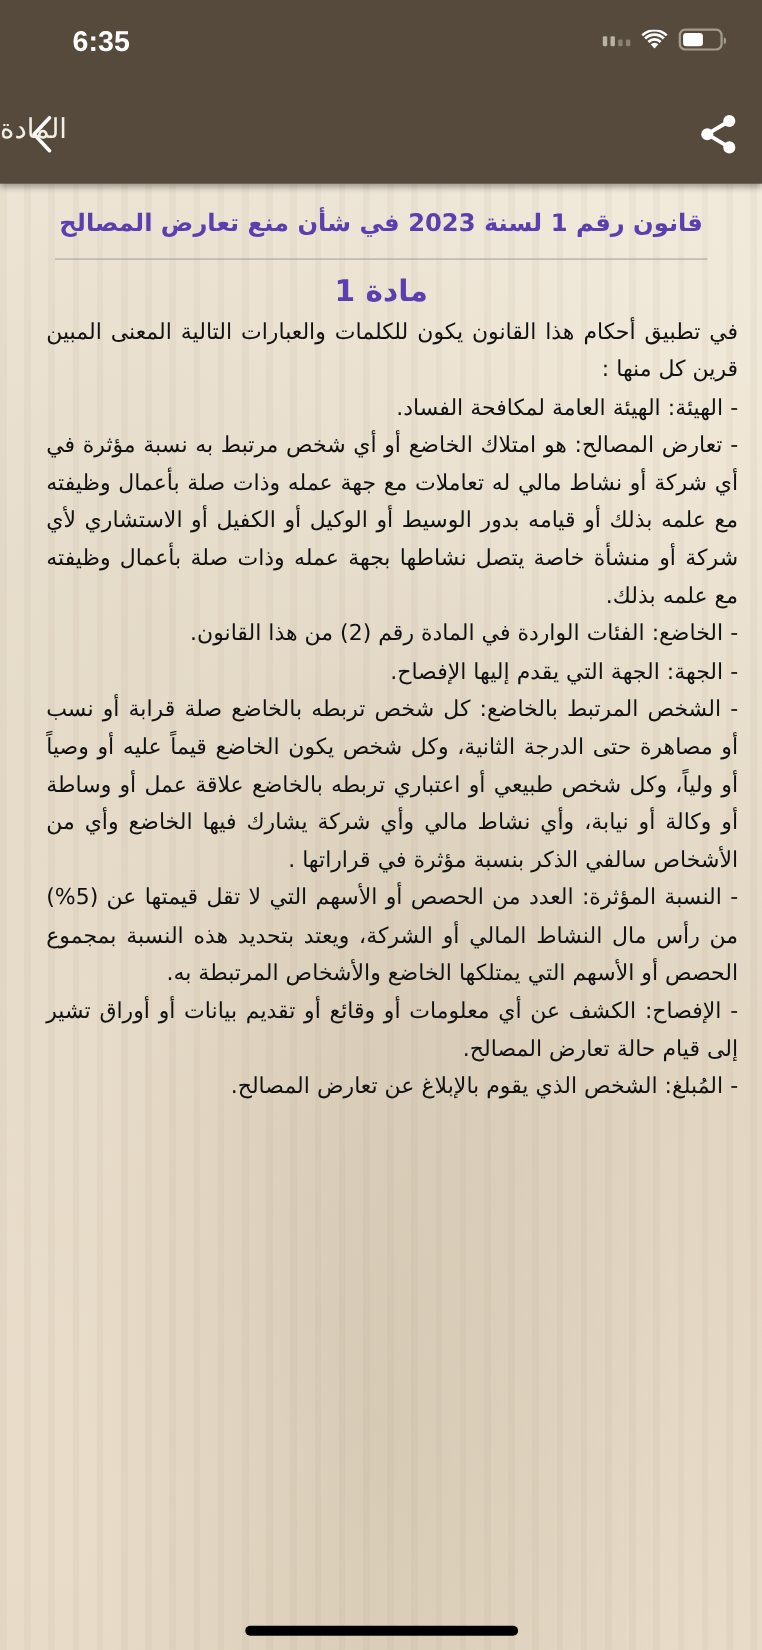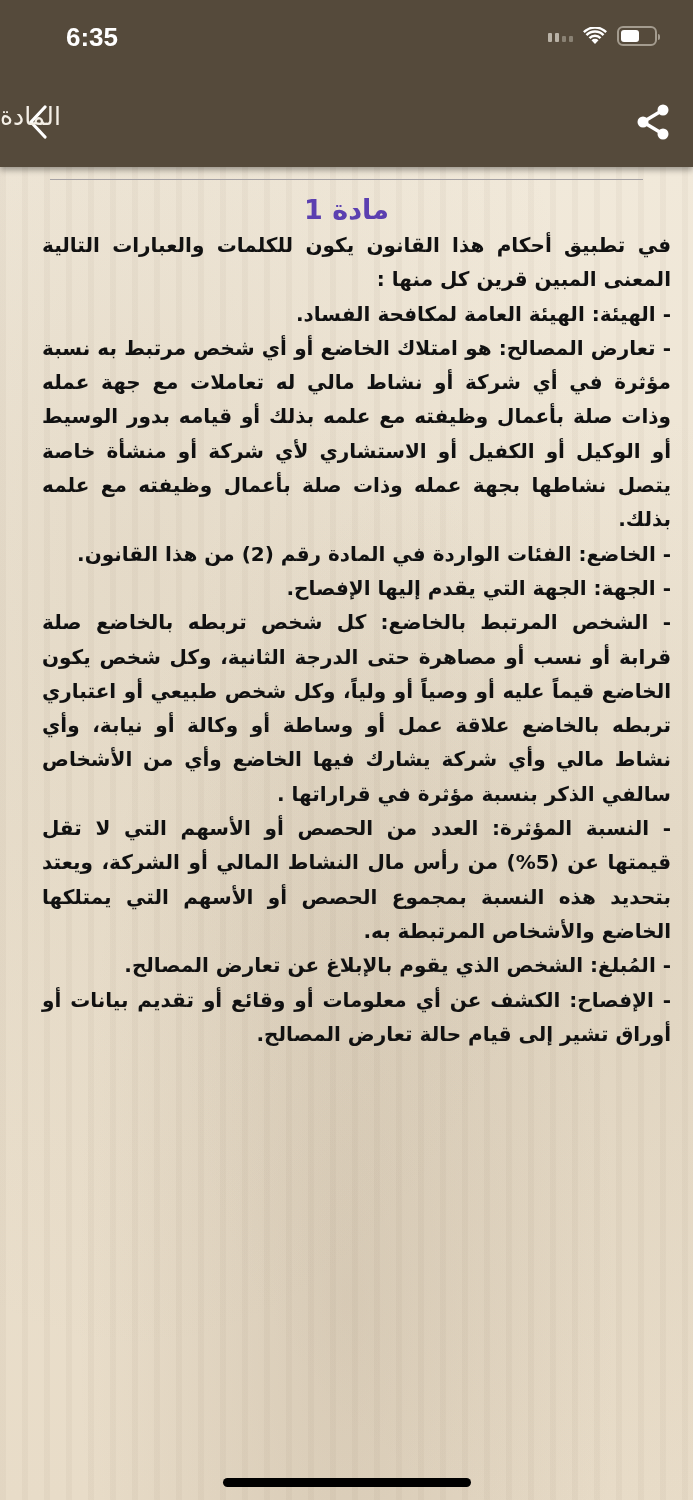--- a/index.html
+++ b/index.html
@@ -59,21 +59,21 @@
       text-align: center; color: #5b3fb0; font-weight: bold;
       font-size: 22px; margin-top: 18px; height: 38px; line-height: 38px;
     }
     .divider { margin: 12px 50px 0 50px; height: 1px; background: #a6a2a4; }
     .article-title {
       text-align: center; color: #5b3fb0; font-weight: bold;
       font-size: 27px; margin-top: 12px; line-height: 36px;
     }
     .article-body {
       padding: 0 22px 0 30px;
-      color: #111; font-weight: bold; font-size: 20px; line-height: 34.3px;
+      color: #111; font-weight: normal; font-size: 20px; line-height: 34.3px;
       text-align: justify;
       margin-left: 12px;
     }
     .article-body p { margin: 0; }
     .home-indicator {
       position: absolute; left: 223px; top: 1478px; width: 248px; height: 9px;
       background: #000; border-radius: 5px; z-index: 6;
     }
   </style>
 </head>
@@ -115,28 +115,29 @@
         <circle cx="7" cy="18" r="5.5" fill="#fff"></circle>
         <circle cx="27" cy="30" r="5.5" fill="#fff"></circle>
       </svg>
     </div>
   </div>
 </div>
 
 <div class="bg-art"></div>
 
 <div class="content">
+  <div class="law-title">قانون رقم 1 لسنة 2023 في شأن منع تعارض المصالح</div>
   <div class="divider"></div>
   <div class="article-title">مادة 1</div>
   <div class="article-body">
     <p>في تطبيق أحكام هذا القانون يكون للكلمات والعبارات التالية المعنى المبين قرين كل منها :</p>
     <p>- الهيئة: الهيئة العامة لمكافحة الفساد.</p>
     <p>- تعارض المصالح: هو امتلاك الخاضع أو أي شخص مرتبط به نسبة مؤثرة في أي شركة أو نشاط مالي له تعاملات مع جهة عمله وذات صلة بأعمال وظيفته مع علمه بذلك أو قيامه بدور الوسيط أو الوكيل أو الكفيل أو الاستشاري لأي شركة أو منشأة خاصة يتصل نشاطها بجهة عمله وذات صلة بأعمال وظيفته مع علمه بذلك.</p>
     <p>- الخاضع: الفئات الواردة في المادة رقم (2) من هذا القانون.</p>
     <p>- الجهة: الجهة التي يقدم إليها الإفصاح.</p>
     <p>- الشخص المرتبط بالخاضع: كل شخص تربطه بالخاضع صلة قرابة أو نسب أو مصاهرة حتى الدرجة الثانية، وكل شخص يكون الخاضع قيماً عليه أو وصياً أو ولياً، وكل شخص طبيعي أو اعتباري تربطه بالخاضع علاقة عمل أو وساطة أو وكالة أو نيابة، وأي نشاط مالي وأي شركة يشارك فيها الخاضع وأي من الأشخاص سالفي الذكر بنسبة مؤثرة في قراراتها .</p>
     <p>- النسبة المؤثرة: العدد من الحصص أو الأسهم التي لا تقل قيمتها عن (5%) من رأس مال النشاط المالي أو الشركة، ويعتد بتحديد هذه النسبة بمجموع الحصص أو الأسهم التي يمتلكها الخاضع والأشخاص المرتبطة به.</p>
+    <p>- الإفصاح: الكشف عن أي معلومات أو وقائع أو تقديم بيانات أو أوراق تشير إلى قيام حالة تعارض المصالح.</p>
     <p>- المُبلغ: الشخص الذي يقوم بالإبلاغ عن تعارض المصالح.</p>
-    <p>- الإفصاح: الكشف عن أي معلومات أو وقائع أو تقديم بيانات أو أوراق تشير إلى قيام حالة تعارض المصالح.</p>
   </div>
 </div>
 
 <div class="home-indicator"></div>
 
 </body></html>

